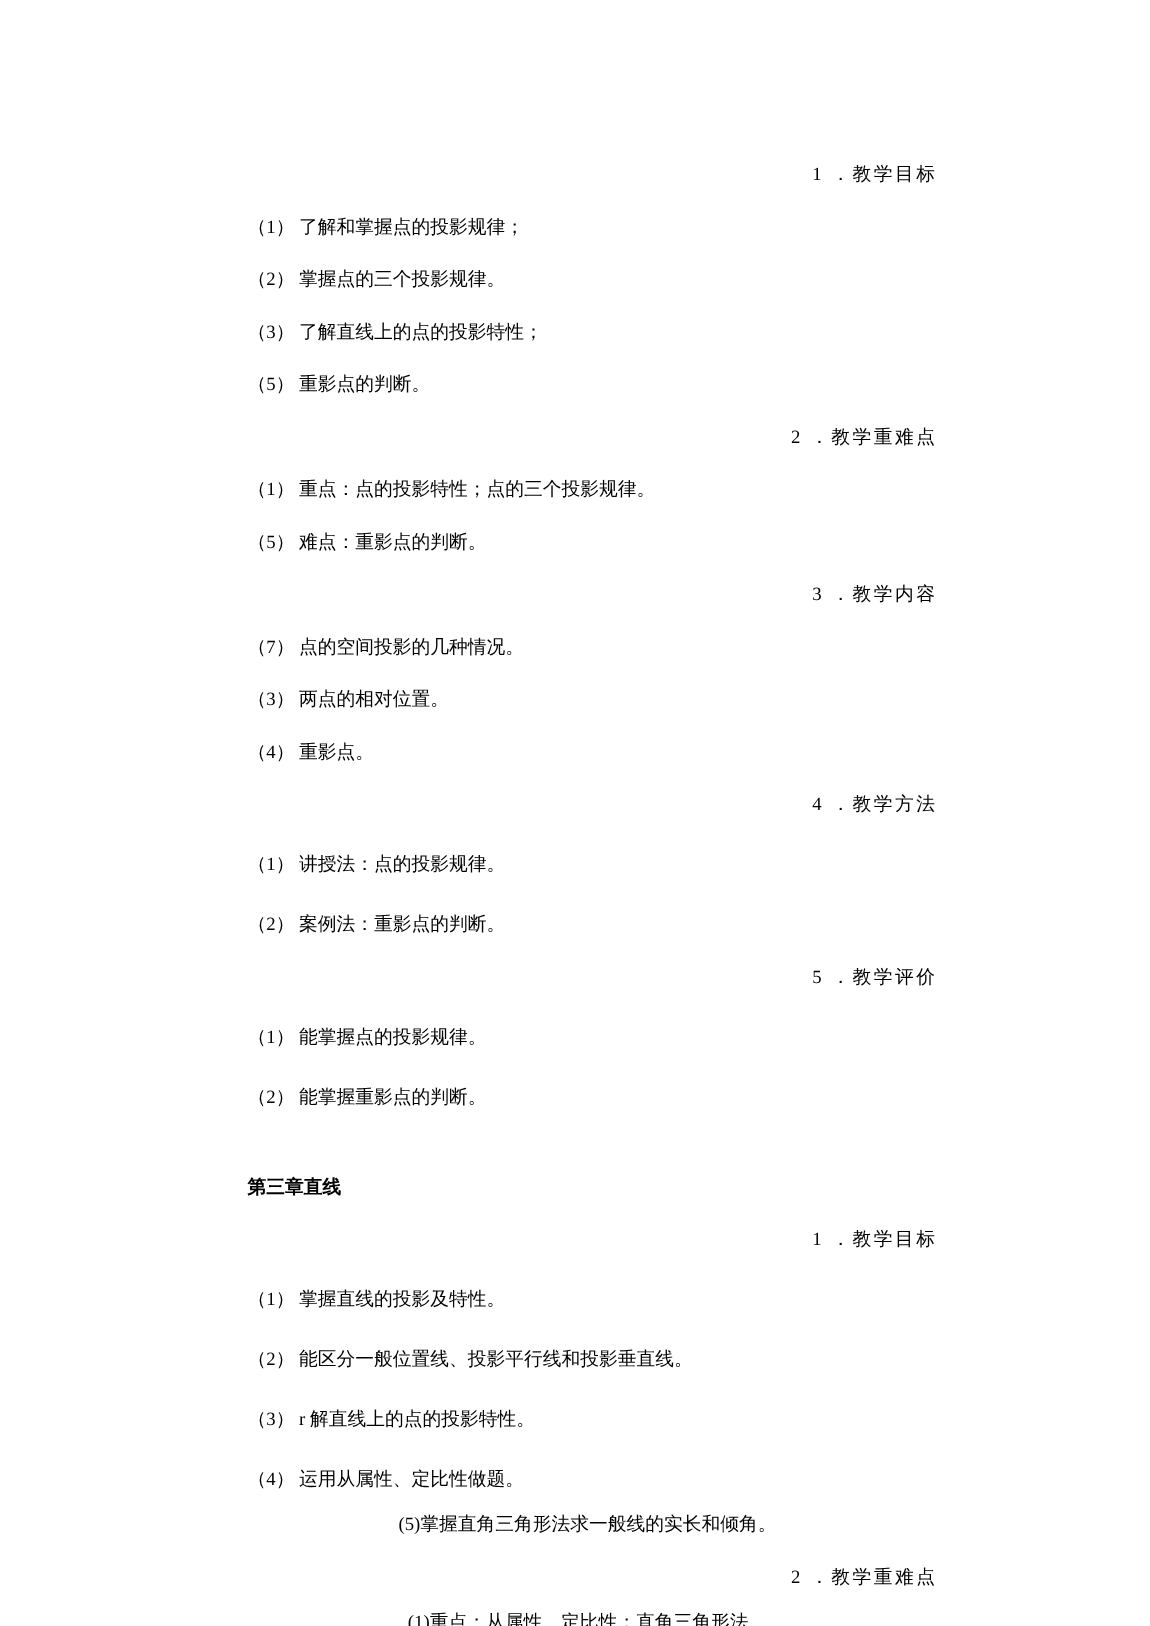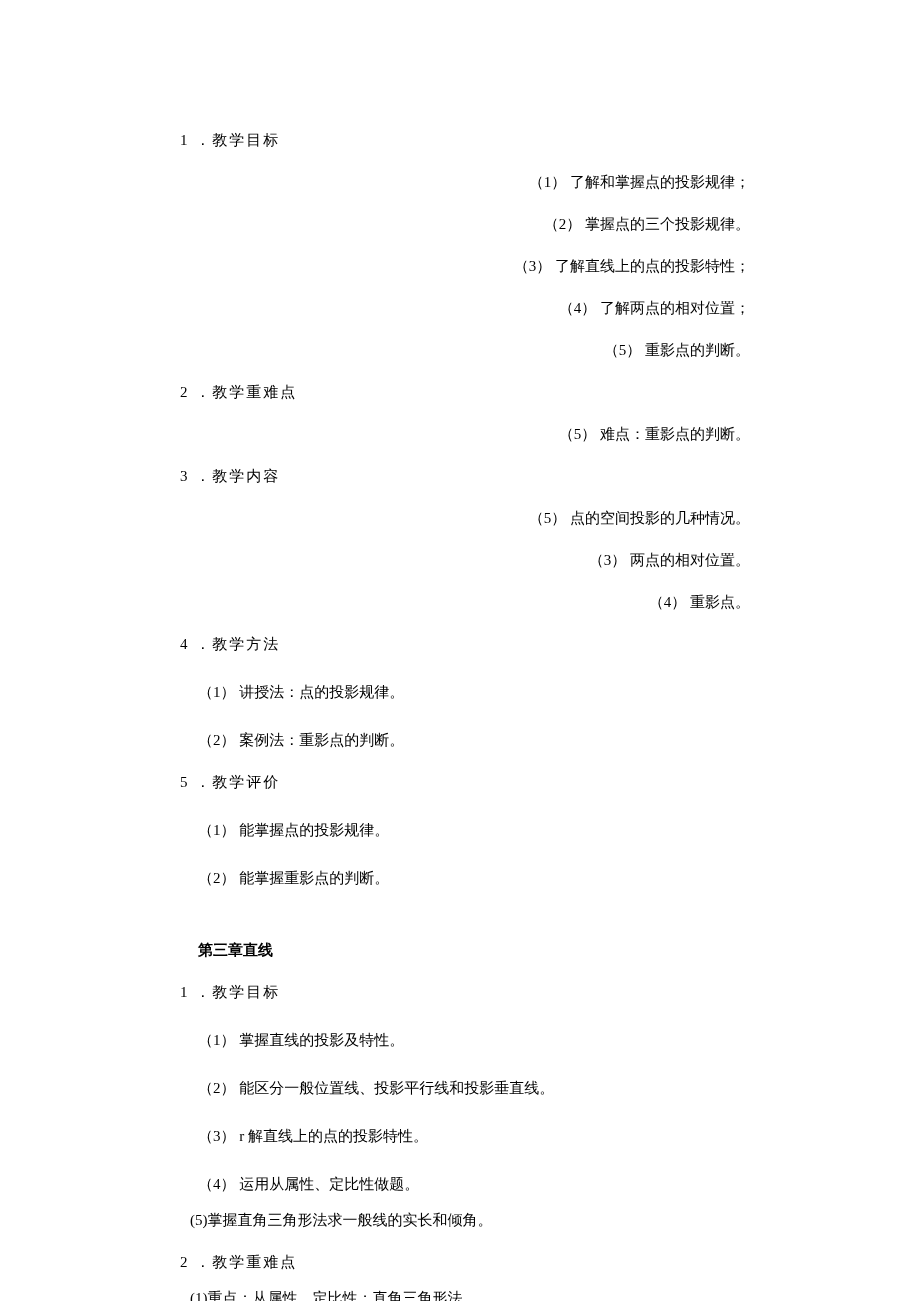--- a/index.html
+++ b/index.html
@@ -14,66 +14,67 @@
       min-height: 1301px;
       padding: 110px 170px 60px 180px;
       color: #000000;
       font-size: 15px;
       line-height: 1.6;
     }
     .section-number {
       margin-top: 18px;
       margin-bottom: 10px;
       letter-spacing: 2px;
+      text-align: right;
     }
     .sub-item {
       padding-left: 18px;
       margin-top: 24px;
       margin-bottom: 10px;
     }
     .sub-item-tight {
       padding-left: 18px;
       margin-top: 18px;
       margin-bottom: 7px;
-      text-align: right;
     }
     .sub-item-left {
       padding-left: 10px;
       margin-top: 12px;
       margin-bottom: 12px;
+      text-align: center;
     }
     .chapter-title {
       font-family: Liberation Sans, sans-serif;
       font-weight: bold;
       margin-top: 48px;
       margin-bottom: 18px;
       padding-left: 18px;
       font-size: 15px;
     }
   </style>
 </head>
 <body>
 
 <div>
   <div class="section-number">1 ．教学目标</div>
   <div class="sub-item-tight">（1） 了解和掌握点的投影规律；</div>
   <div class="sub-item-tight">（2） 掌握点的三个投影规律。</div>
   <div class="sub-item-tight">（3） 了解直线上的点的投影特性；</div>
-  <div class="sub-item-tight">（4） 了解两点的相对位置；</div>
   <div class="sub-item-tight">（5） 重影点的判断。</div>
 </div>
 
 <div>
   <div class="section-number">2 ．教学重难点</div>
+  <div class="sub-item-tight">（1） 重点：点的投影特性；点的三个投影规律。</div>
   <div class="sub-item-tight">（5） 难点：重影点的判断。</div>
 </div>
 
 <div>
   <div class="section-number">3 ．教学内容</div>
-  <div class="sub-item-tight">（5） 点的空间投影的几种情况。</div>
+  <div class="sub-item-tight">（7） 点的空间投影的几种情况。</div>
   <div class="sub-item-tight">（3） 两点的相对位置。</div>
   <div class="sub-item-tight">（4） 重影点。</div>
 </div>
 
 <div>
   <div class="section-number">4 ．教学方法</div>
   <div class="sub-item">（1） 讲授法：点的投影规律。</div>
   <div class="sub-item">（2） 案例法：重影点的判断。</div>
 </div>
 

